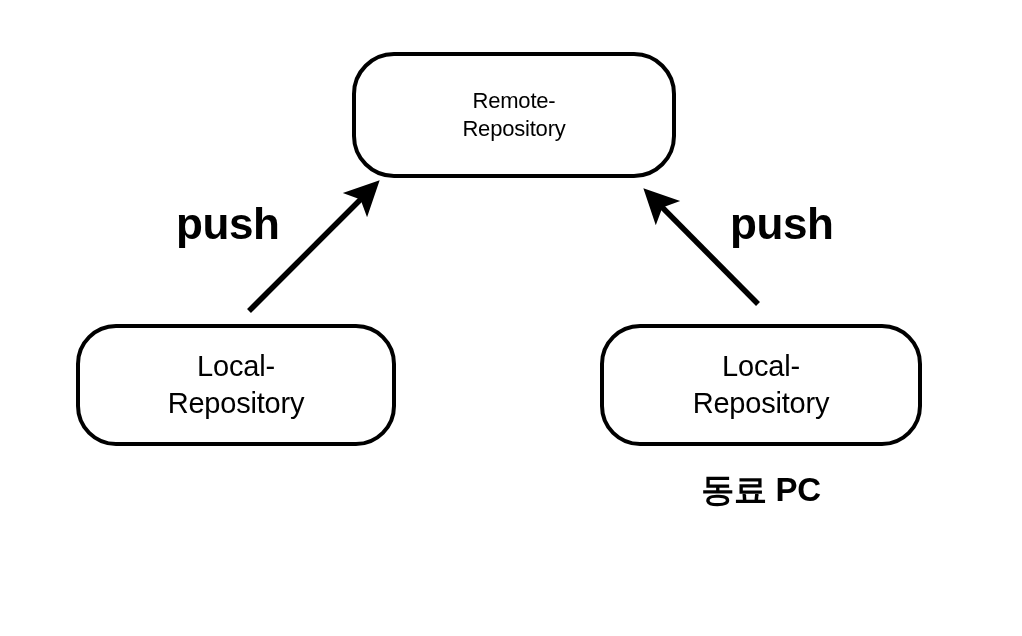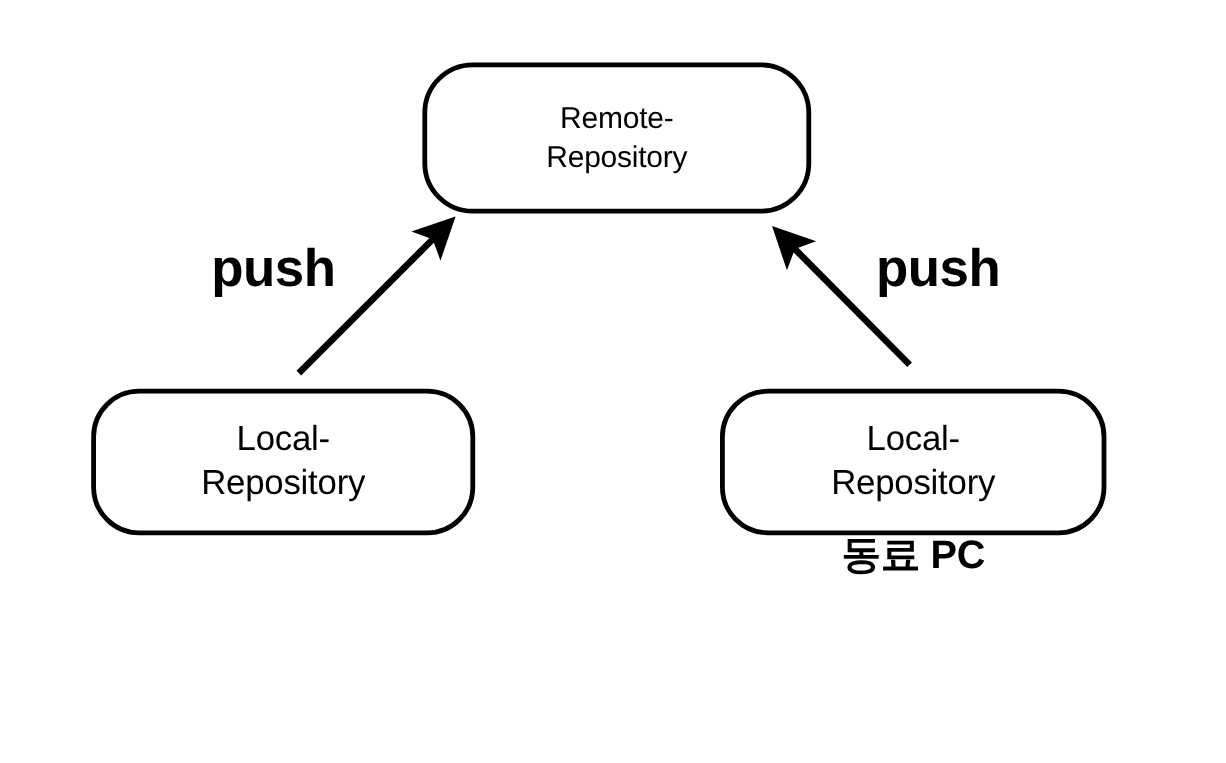--- a/index.html
+++ b/index.html
@@ -30,21 +30,21 @@
     font-weight: 400;
     line-height: 1.28;
     letter-spacing: -0.2px;
   }
   #node-remote {
     left: 352px;
     top: 52px;
     width: 324px;
     height: 126px;
     border-radius: 42px;
-    font-size: 25px;
+    font-size: 22px;
   }
   #node-local-mine {
     left: 76px;
     top: 324px;
     width: 320px;
     height: 122px;
     border-radius: 40px;
     font-size: 29px;
   }
   #node-local-peer {
@@ -67,21 +67,21 @@
     letter-spacing: -0.3px;
     white-space: nowrap;
   }
   #caption-mine {
     left: 76px;
     top: 468px;
     width: 320px;
   }
   #caption-peer {
     left: 600px;
-    top: 440px;
+    top: 468px;
     width: 322px;
   }
   .edge-label {
     position: absolute;
     color: #000000;
     font-size: 44px;
     font-weight: 700;
     letter-spacing: -0.4px;
     white-space: nowrap;
   }

